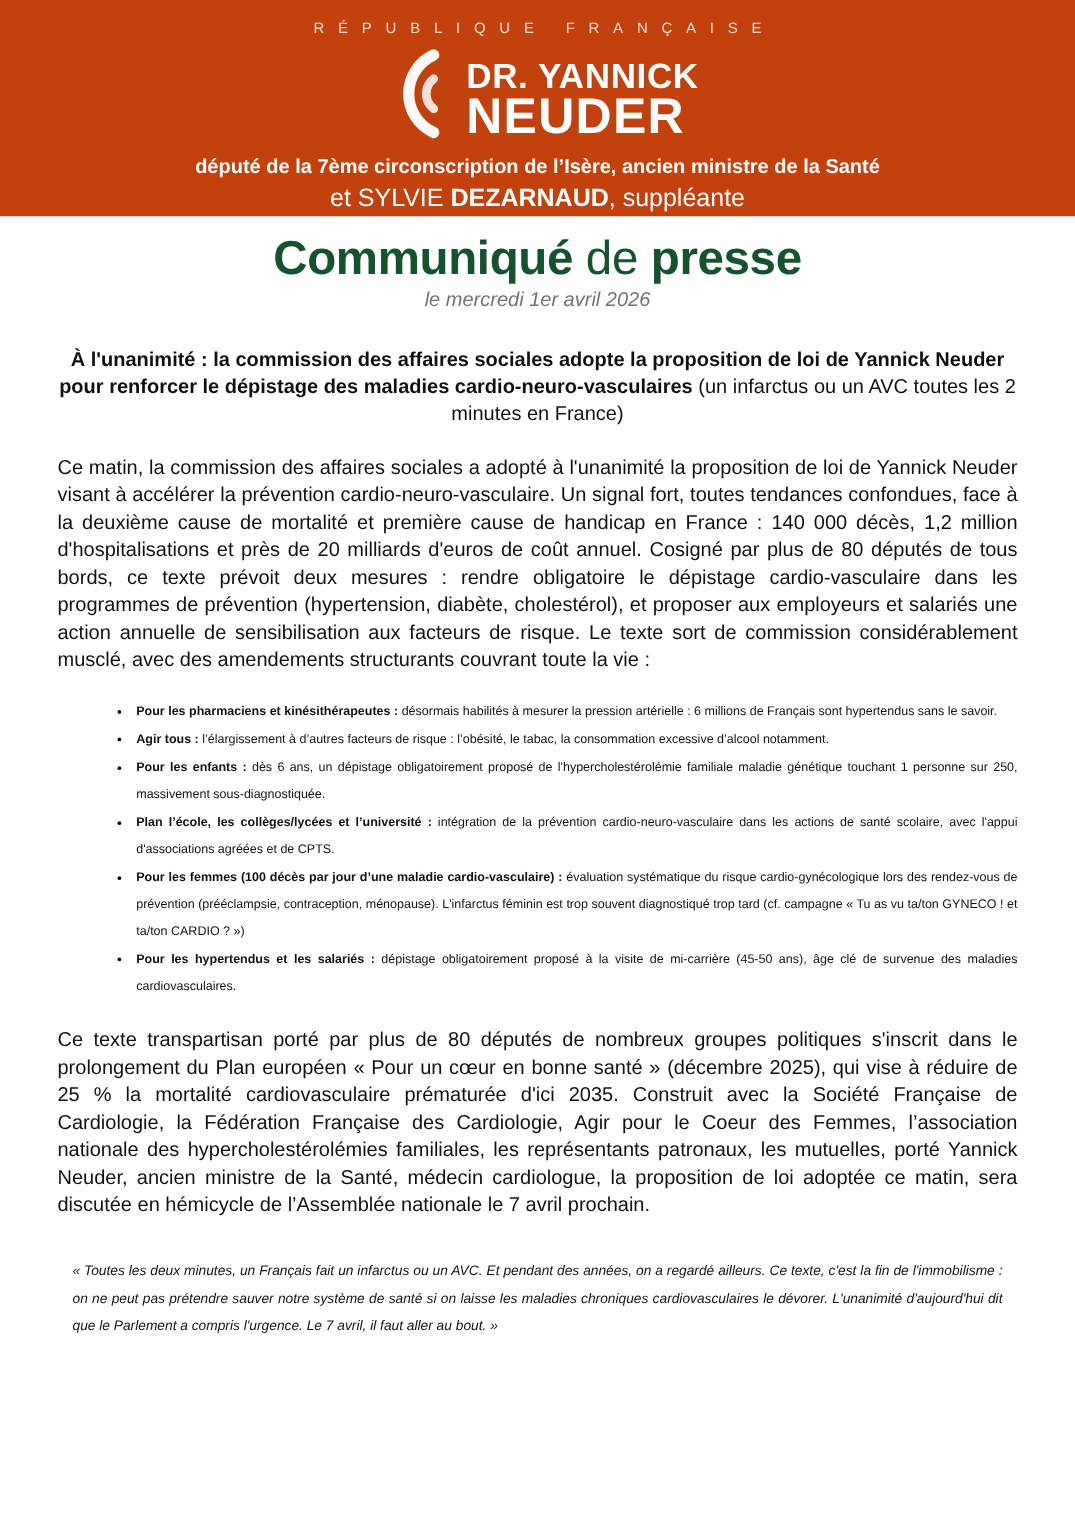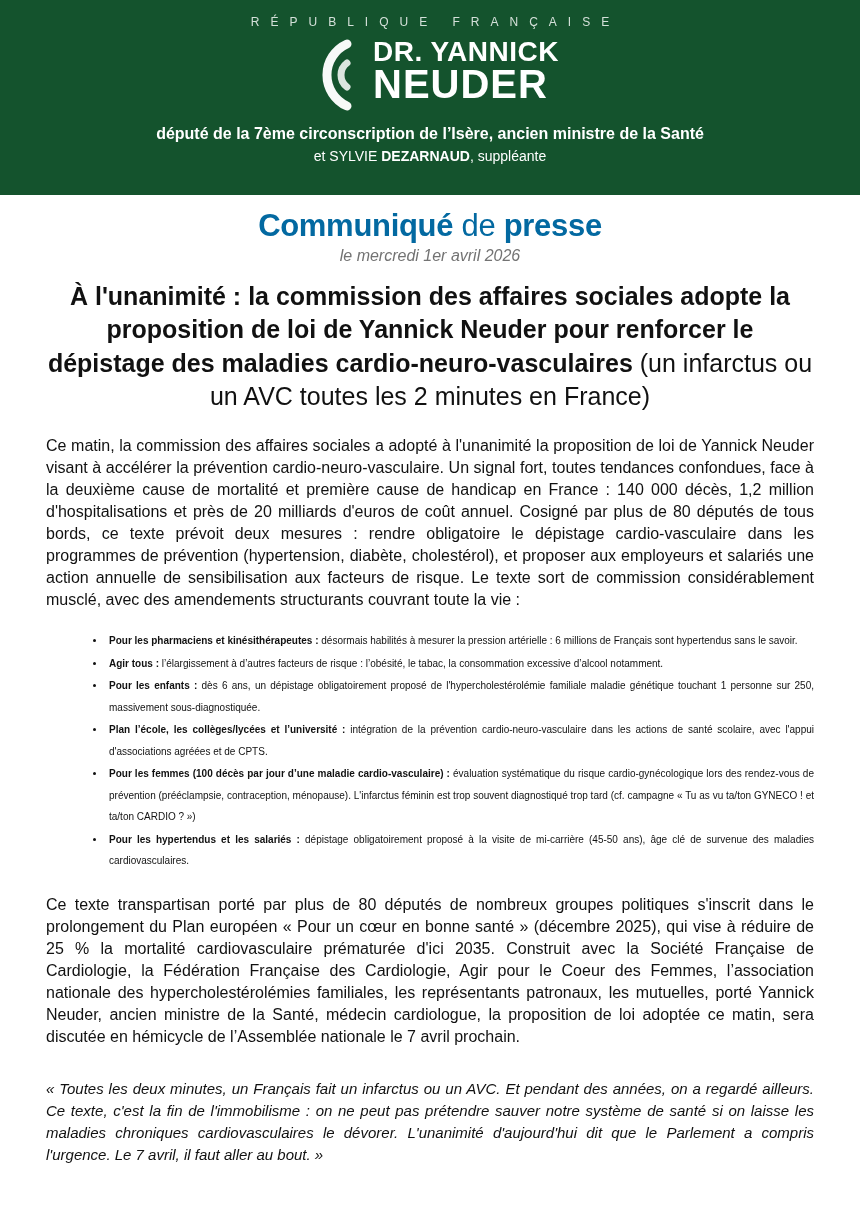--- a/index.html
+++ b/index.html
@@ -7,80 +7,80 @@
   body {
     width:860px; height:1210px;
     background:#ffffff;
     font-family:"Liberation Sans", sans-serif;
     color:#111;
     overflow:hidden;
   }
 
   
   .header {
-    background:#14532d;
+    background:#c2410c;
     text-align:center;
-    padding:15px 0 31px;
+    padding:15px 0 2px;
   }
   .republic {
     color:rgba(255,255,255,0.82);
     font-size:12px;
     font-weight:400;
     letter-spacing:11px;
     text-indent:11px;
   }
   .logo {
-    display:flex; justify-content:center; align-items:flex-start;
+    display:flex; justify-content:center; align-items:flex-end;
     gap:20px; margin-top:9px;
   }
   .logo-arc { display:block; }
   .logo-text { text-align:left; color:#fff; }
   .logo-line1 {
     font-size:28px; font-weight:800; line-height:1;
     letter-spacing:0.5px;
   }
   .logo-line2 {
     font-size:40px; font-weight:800; line-height:0.92;
     letter-spacing:1px;
   }
   .subtitle1 {
     color:#fff; font-size:16px; font-weight:700; margin-top:13px;
   }
   .subtitle2 {
-    color:#fff; font-size:14px; font-weight:500; margin-top:5px;
+    color:#fff; font-size:20px; font-weight:500; margin-top:5px;
   }
   .subtitle2 .heavy { font-weight:800; }
 
   
   .main { padding:0 46px; }
 
   .doc-title {
     text-align:center;
     margin-top:13px;
-    font-size:31px;
+    font-size:38px;
     font-weight:800;
-    color:#0369a1;
+    color:#14532d;
     letter-spacing:-0.3px;
   }
   .doc-title .light { font-weight:400; }
 
   .doc-date {
     text-align:center;
     font-style:italic;
     color:#737373;
     font-size:16px;
     margin-top:3px;
   }
 
   .headline {
     text-align:center;
-    font-size:25px;
+    font-size:16px;
     font-weight:700;
     line-height:1.33;
-    margin:15px auto 0;
+    margin:28px auto 0;
     max-width:780px;
   }
   .headline .reg { font-weight:400; }
 
   .body-par {
     font-size:16px;
     line-height:22px;
     text-align:justify;
     margin:22px 0 0;
   }
@@ -93,24 +93,24 @@
     font-size:10px;
     line-height:21.5px;
     text-align:justify;
     padding-left:3px;
     margin-bottom:1px;
   }
   ul.points li .lead { font-weight:700; }
 
   .quote-par {
     font-style:italic;
-    font-size:15px;
+    font-size:11px;
     line-height:22px;
     text-align:justify;
-    margin:30px 0 0;
+    margin:30px 12px 0;
   }
 </style>
 </head>
 <body>
 
 <div class="header">
   <div class="republic">RÉPUBLIQUE FRANÇAISE</div>
 
   <div class="logo">
     <span>

